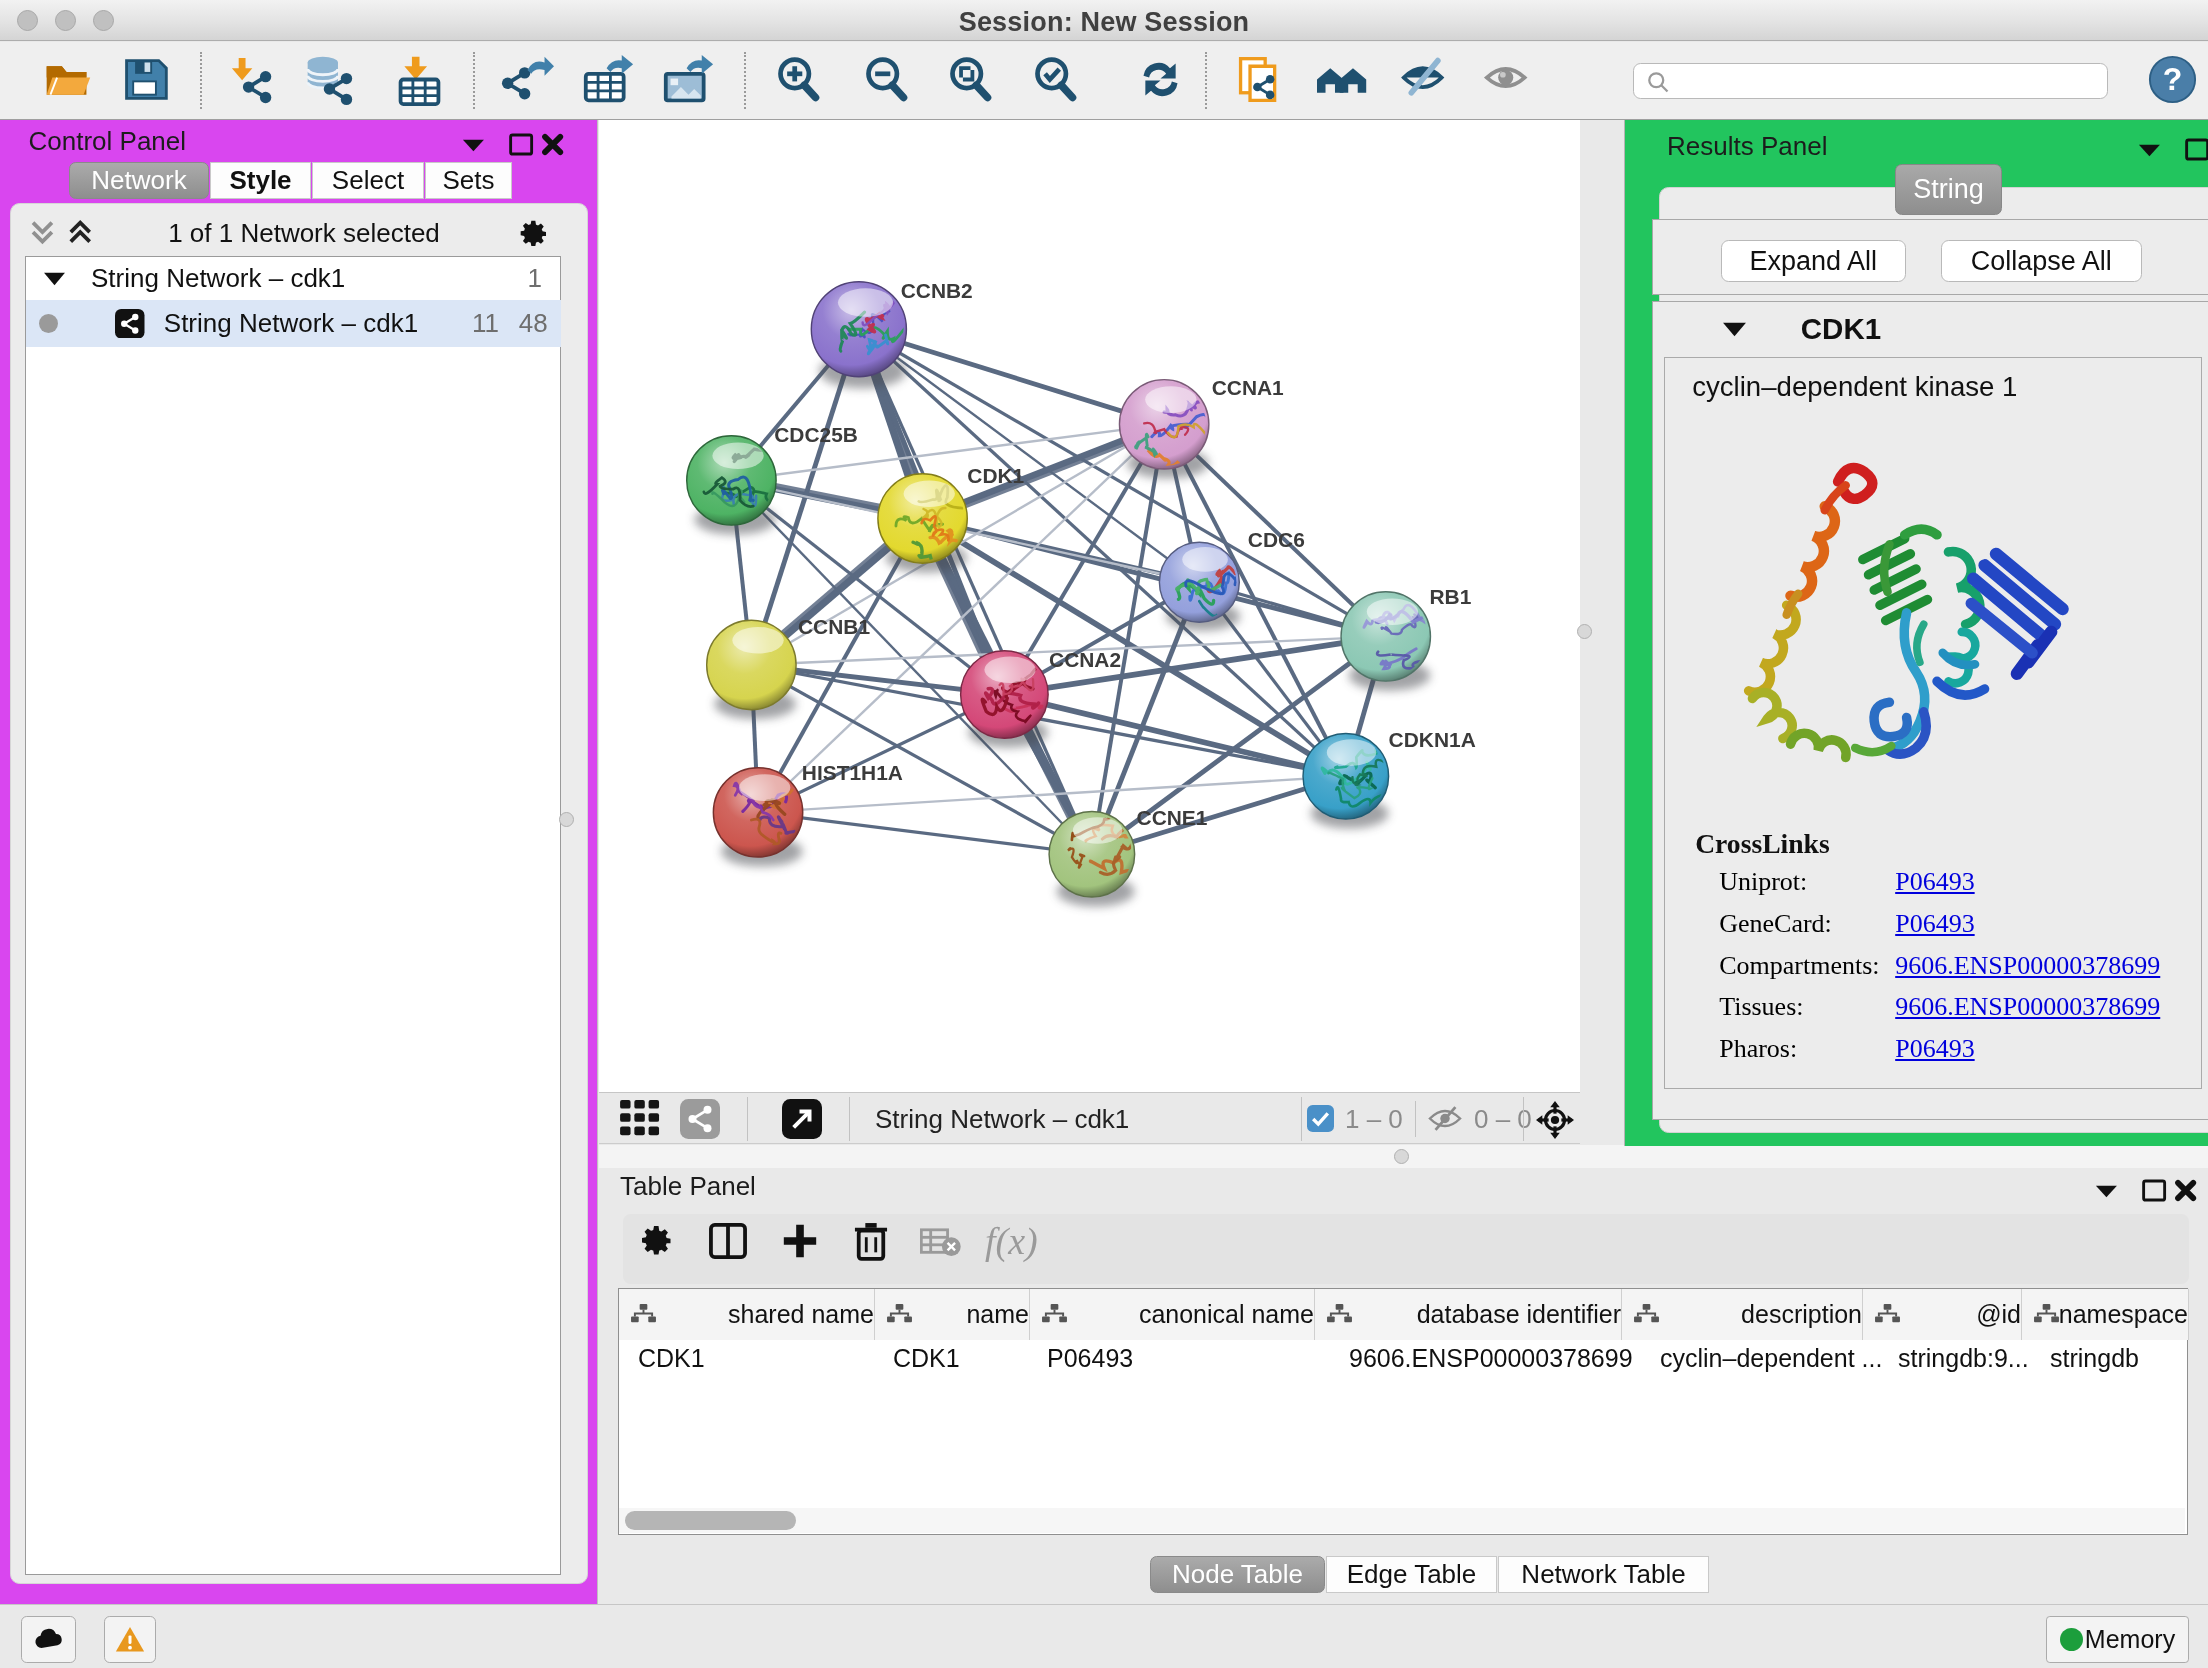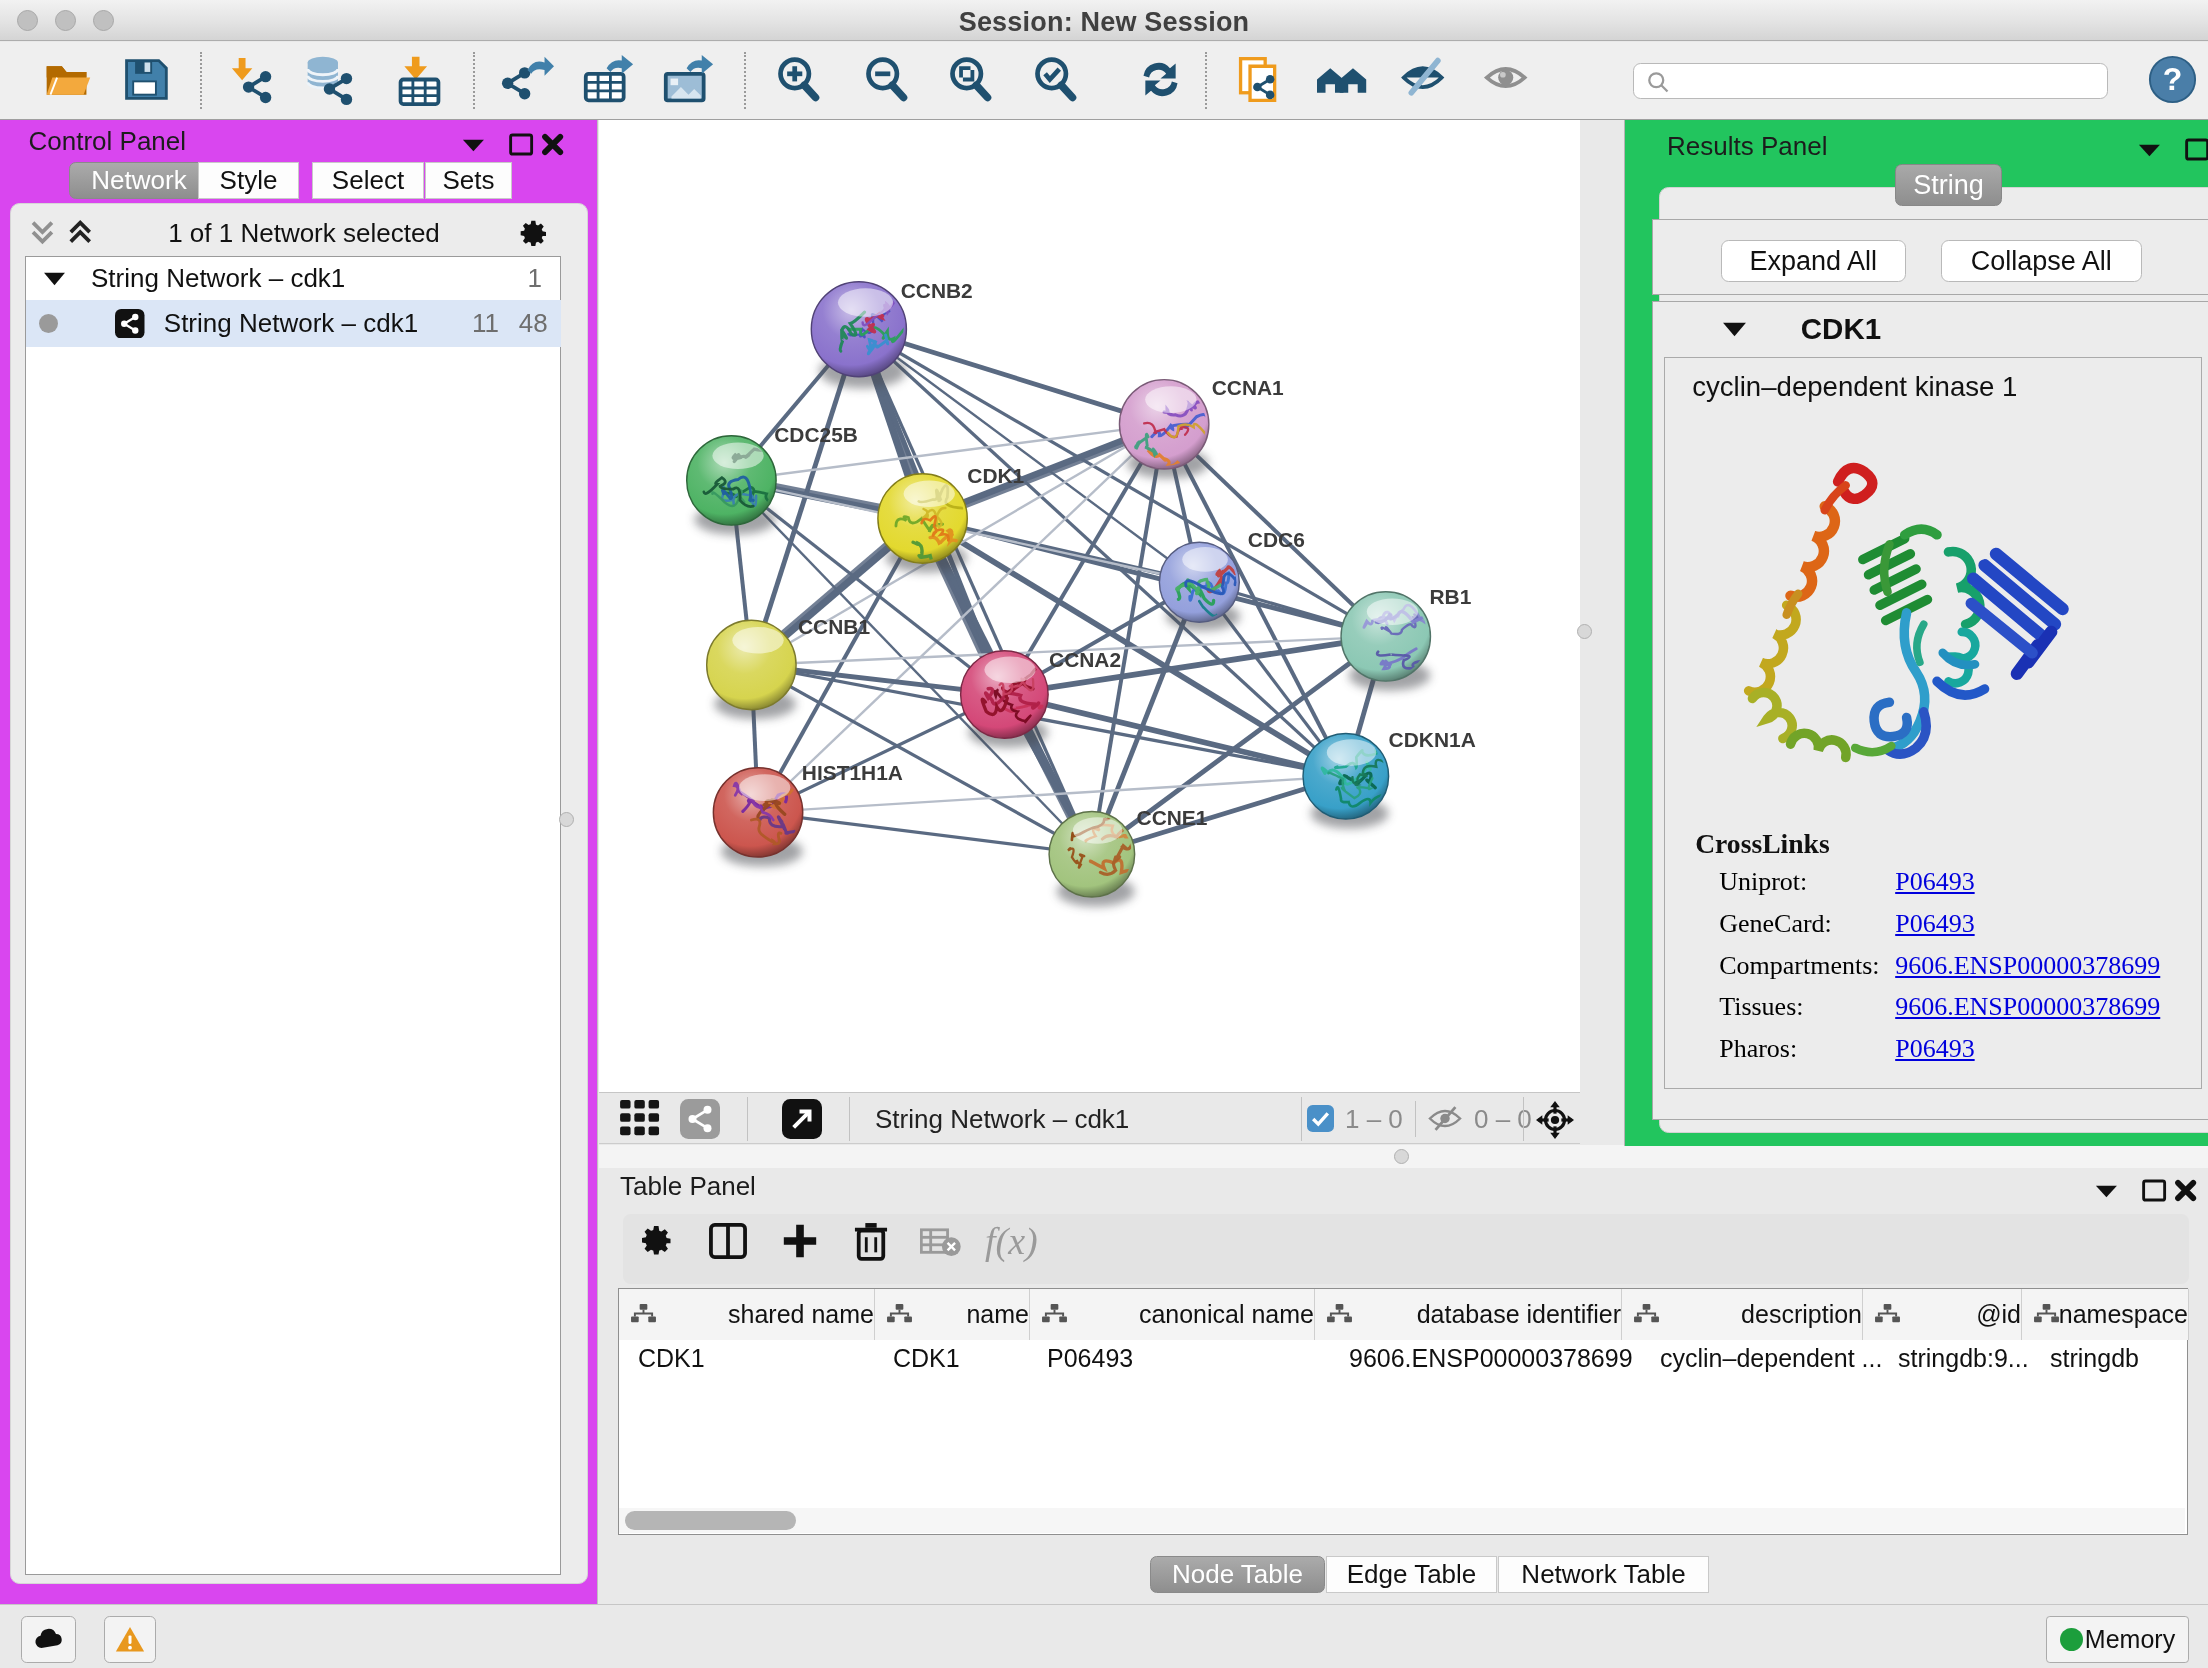--- a/index.html
+++ b/index.html
@@ -32,21 +32,21 @@
 .cprow { position:absolute; left:0; width:535px; height:43px; display:flex; align-items:center; font-size:26px; color:#111; }
 
 
 #canvas { left:599px; top:120px; width:981px; height:972px; background:#ffffff; }
 #canvasbar { left:599px; top:1092px; width:981px; height:52px; background:#e9e9e9; border-top:1px solid #c6c6c6; border-bottom:1px solid #cccccc;}
 #hsplit { left:599px; top:1145px; width:1609px; height:23px; background:#f4f4f4; }
 
 
 #rpanel { left:1580px; top:120px; width:629px; height:1026px; background:#22c55e; border-left:1px solid #b5b5b5;margin-left:44px; }
 #rp-box { left:34px; top:67px; width:576px; height:946px; background:#ececec; border:1px solid #d2d2d2; border-radius:9.5px; }
-#stringtab { left:270px; top:44px; width:107px; height:42px; background:linear-gradient(#a9a9a9,#8e8e8e); border:1px solid #888;
+#stringtab { left:270px; top:44px; width:107px; height:51px; background:linear-gradient(#a9a9a9,#8e8e8e); border:1px solid #888;
   border-radius:6.7px; color:#fff; font-size:27px; display:flex; align-items:center; justify-content:center; }
 #rp-inner1 { left:4.8px; top:0px; width:565px; height:76px; border:1.9px solid #a8a8a8; background:#ececec; }
 .rbtn { position:absolute; top:20px; height:42px; background:#fff; border:1px solid #b9b9b9; border-radius:7.6px;
   font-size:27px; color:#111; display:flex; align-items:center; justify-content:center; }
 #rp-inner2 { left:4.8px; top:82px; width:565px; height:819px; border:1.9px solid #a8a8a8; background:#ececec; }
 #cdk1hdr { left:0px; top:0px; width:561px; height:53px; display:flex; align-items:center; }
 #rp-card { left:11.4px; top:55px; width:538px; height:732px; background:#ececec; border:1px solid #aaaaaa; }
 .serif { font-family:"Liberation Serif", serif; }
 .xlrow { position:absolute; font-size:26px; }
 .xlrow a { color:#0000dd; }
@@ -238,21 +238,21 @@
   </div>
 
   <div id="cpanel" class="abs">
     <div class="ptitle abs" style="left:28.5px;top:5.7px;">Control Panel</div>
     <svg class="abs" style="left:461px;top:13.3px;" width="105" height="23" viewBox="0 0 110 24">
       <path d="M2 7 L24 7 L13 19 Z" fill="#111"></path>
       <rect x="52" y="2" width="22" height="20" rx="2" fill="none" stroke="#111" stroke-width="3"></rect>
       <path d="M88 4 L104 20 M104 4 L88 20" stroke="#111" stroke-width="6" stroke-linecap="round"></path>
     </svg>
     <div class="tab tabsel abs" style="left:69px;top:42px;width:140px;">Network</div>
-    <div class="tab abs" style="left:198px;top:42px;width:101px;">Style</div>
+    <div class="tab abs" style="left:210px;top:42px;width:101px;font-weight:bold;">Style</div>
     <div class="tab abs" style="left:312px;top:42px;width:112px;">Select</div>
     <div class="tab abs" style="left:425px;top:42px;width:87px;">Sets</div>
     <div id="cp-sub" class="abs"></div>
 
     <svg class="abs" style="left:28.5px;top:97px;" width="76" height="34" viewBox="0 0 80 36">
       <path d="M4 6 L14 16 L24 6 M4 16 L14 26 L24 16" fill="none" stroke="#909090" stroke-width="4"></path>
       <path d="M44 16 L54 6 L64 16 M44 26 L54 16 L64 26" fill="none" stroke="#222" stroke-width="4"></path>
     </svg>
     <div class="abs" style="left:95px;top:98px;width:418px;text-align:center;font-size:26px;color:#111;">1 of 1 Network selected</div>
     <svg class="abs" style="left:518px;top:98px;" width="32" height="32" viewBox="0 0 24 24">

